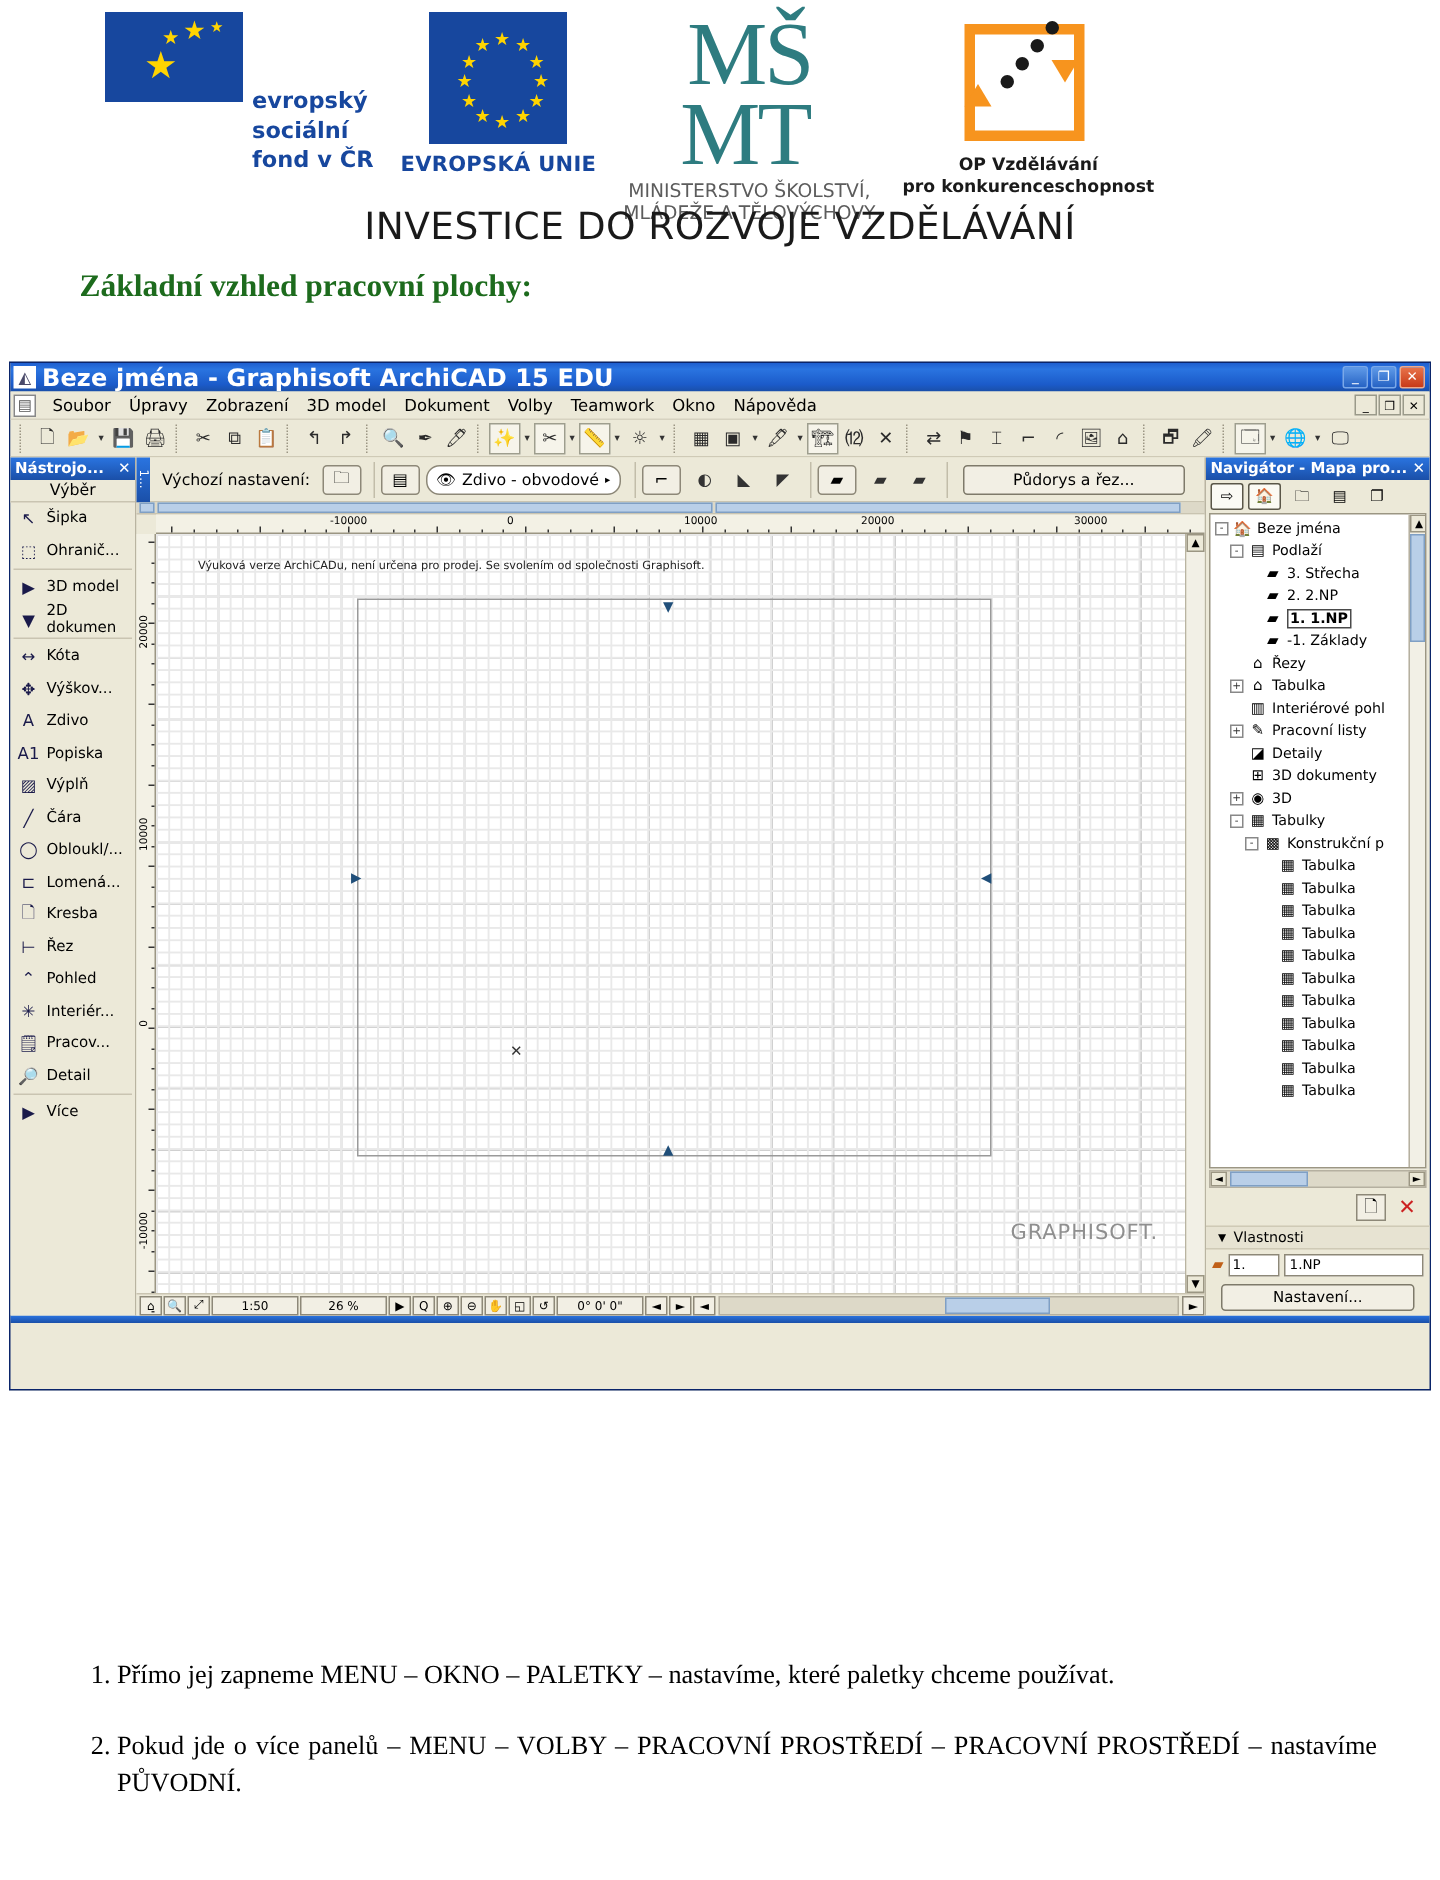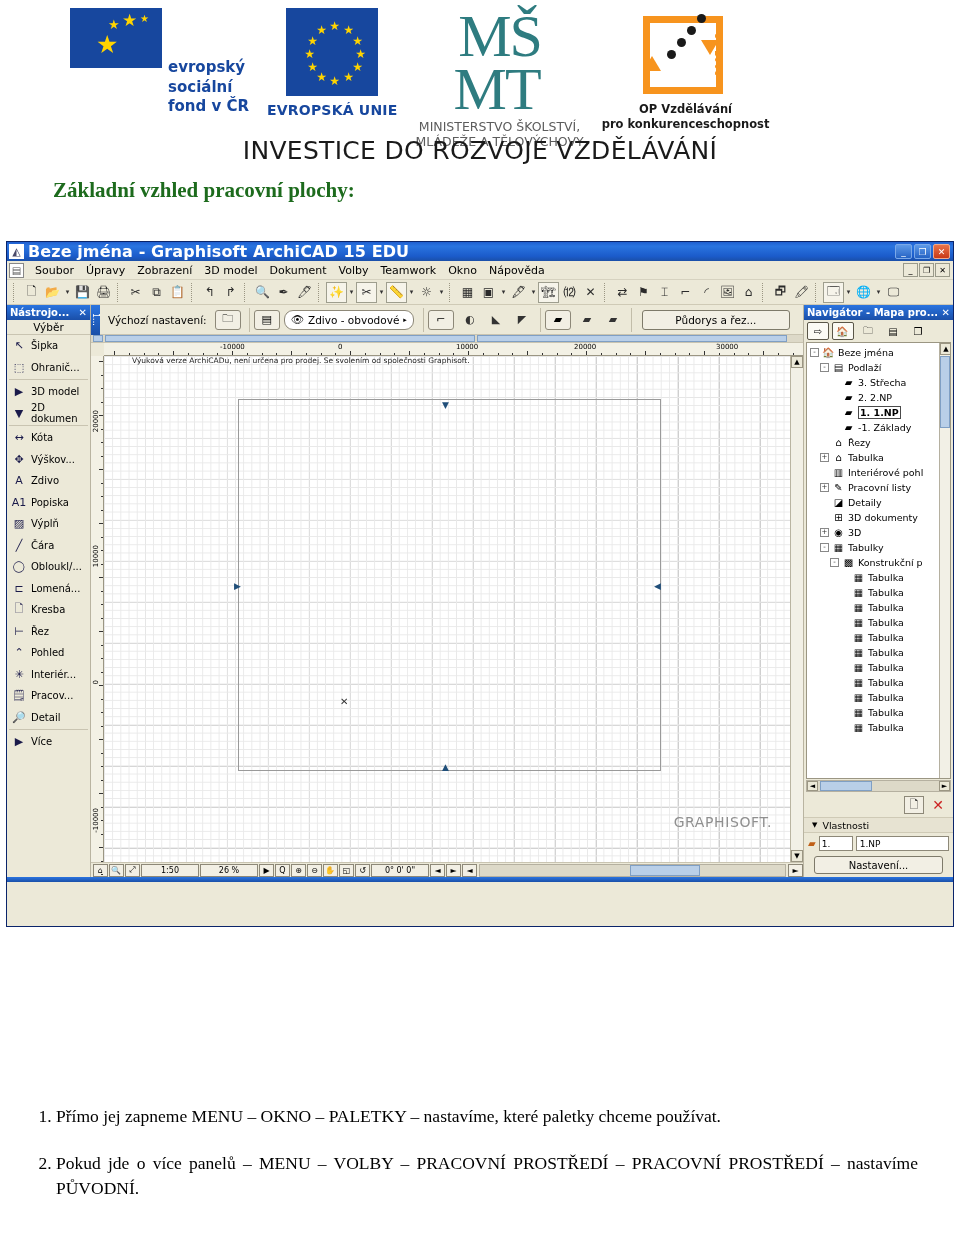--- a/index.html
+++ b/index.html
@@ -251,21 +251,21 @@
   .canvas {
     flex: 1; position: relative; background-color: #ffffff; overflow: hidden;
     background-image:
       linear-gradient(to right, #e9e9e9 1px, transparent 1px),
       linear-gradient(to bottom, #e9e9e9 1px, transparent 1px),
       linear-gradient(to right, #cfcfcf 1px, transparent 1px),
       linear-gradient(to bottom, #cfcfcf 1px, transparent 1px);
     background-size: 8.2px 8.2px, 8.2px 8.2px, 41px 41px, 41px 41px;
   }
   .canvas-note {
-    position: absolute; left: 28px; top: 0; font-size: 7.5px; color: #222;
+    position: absolute; left: 28px; top: 16px; font-size: 7.5px; color: #222;
     font-family: "DejaVu Sans", sans-serif; white-space: nowrap;
   }
   .plot-rect {
     position: absolute; left: 134px; top: 43px; width: 423px; height: 372px;
     border: 1px solid #9a9a9a;
   }
   .marker { position: absolute; color: #1f4e79; font-size: 9px; }
   .origin-x {
     position: absolute; left: 236px; top: 340px; font-size: 10px; color: #333;
   }
@@ -396,21 +396,21 @@
 
   
   #body-text {
     position: absolute; left: 0; top: 1078px; width: 960px;
     font-family: "Liberation Serif", serif; color: #000;
   }
   #body-text .intro {
     margin-left: 55px; font-size: 17.5px;
   }
   #body-text ol {
-    margin: 26px 0 0 0; padding-left: 56px; font-size: 17.5px;
+    margin: 26px 0 0 0; padding-left: 78px; font-size: 17.5px;
   }
   #body-text li { margin-bottom: 22px; line-height: 1.42; }
   #body-text li.just { text-align: justify; padding-right: 42px; }
 </style>
 </head>
 <body>
 
 <div id="eu-header">
   <div class="logo-row">
 

